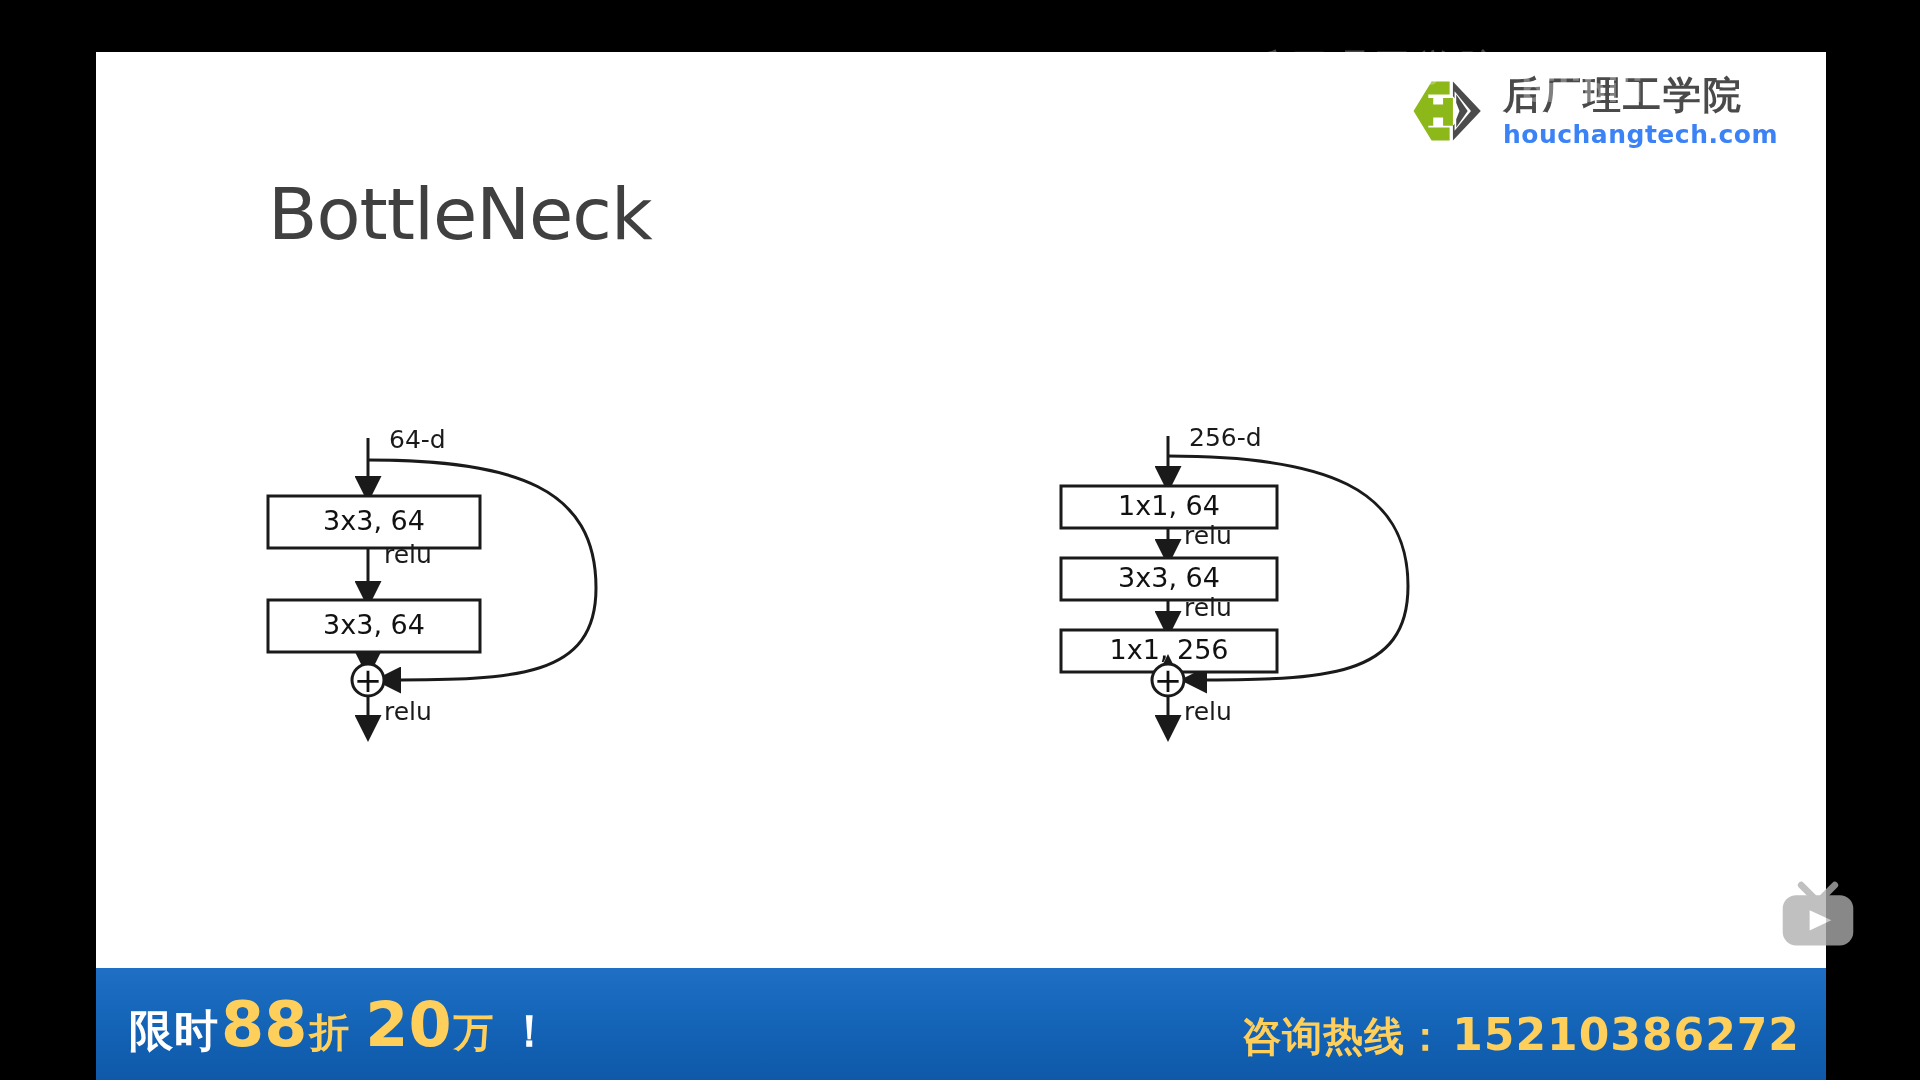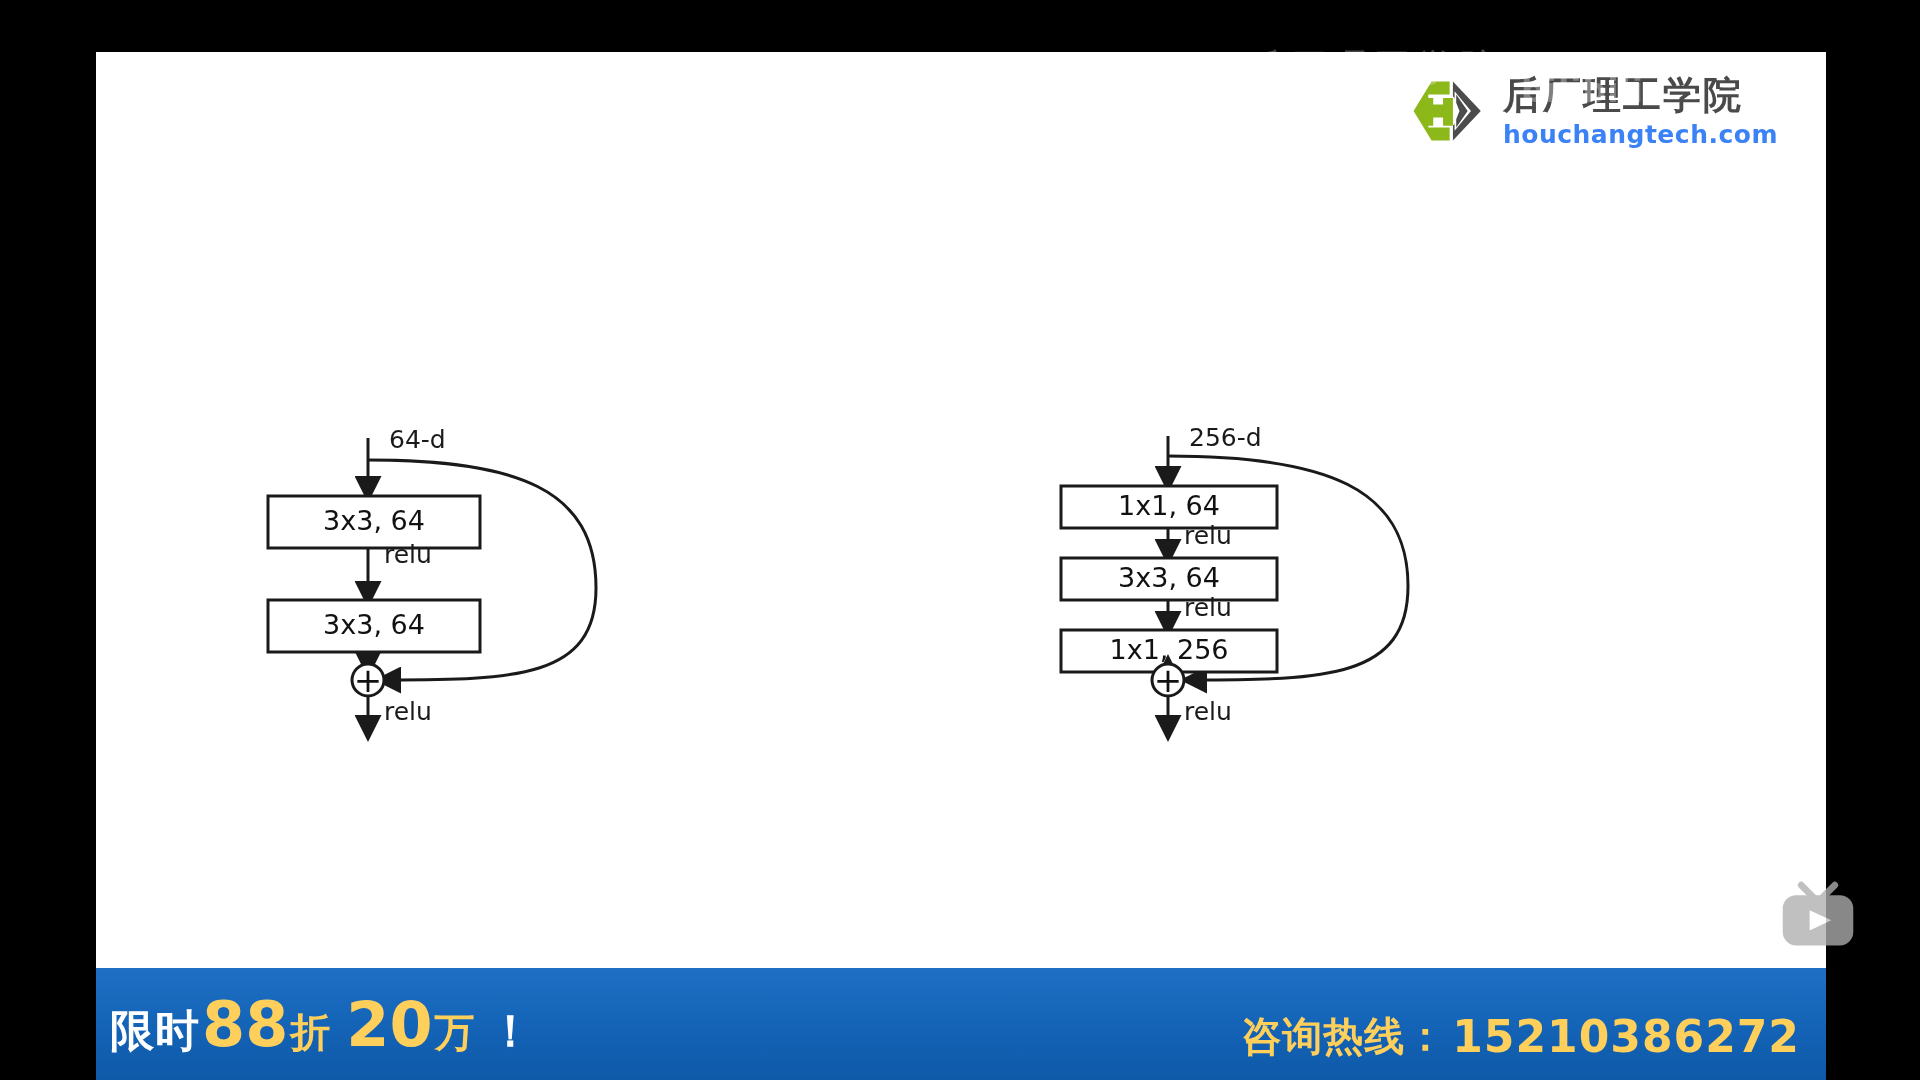--- a/index.html
+++ b/index.html
@@ -156,21 +156,21 @@
     width: 1730px;
     height: 112px;
     background: linear-gradient(180deg, #1f6fc4 0%, #1464b8 48%, #0f59a8 100%);
     display: flex;
     align-items: center;
     overflow: hidden;
   }
   #promo-banner .promo-left {
     display: flex;
     align-items: baseline;
-    padding-left: 14px;
+    padding-left: 33px;
     white-space: nowrap;
   }
   .promo-cn {
     font-family: "DejaVu Sans", sans-serif;
     font-weight: bold;
     font-size: 44px;
     color: #ffffff;
     letter-spacing: 1px;
   }
   .promo-hl {
@@ -185,21 +185,21 @@
     font-family: "DejaVu Sans", sans-serif;
     font-weight: bold;
     font-size: 40px;
     color: #ffcf5c;
     margin-right: 14px;
   }
   #promo-banner .promo-right {
     margin-left: auto;
     padding-right: 26px;
     display: flex;
-    align-items: center;
+    align-items: flex-start;
     white-space: nowrap;
     margin-top: 24px;
   }
   .promo-hotline-label {
     font-family: "DejaVu Sans", sans-serif;
     font-weight: bold;
     font-size: 40px;
     color: #ffcf5c;
     letter-spacing: 1px;
   }
@@ -227,20 +227,21 @@
         <path d="M56,14 L90,50 L56,86 L56,68 L72,50 L56,32 Z" fill="#4C4C4C"></path>
         <path d="M58,26 L78,50 L58,74 L58,62 L66,50 L58,38 Z" fill="#ffffff"></path>
         <path d="M60,30 L74,50 L60,70 L60,60 L64,50 L60,40 Z" fill="#4C4C4C"></path>
       </svg>
       <div class="brand-text">
         <div class="brand-cn">后厂理工学院</div>
         <div class="brand-url">houchangtech.com</div>
       </div>
     </div>
 
+    <div id="slide-title">BottleNeck</div>
 
     <div id="diagram-area">
       <svg id="diagram-svg" width="1730" height="400" viewBox="0 0 1730 400">
         <defs>
           <marker id="arrowhead" markerWidth="9" markerHeight="9" refX="5" refY="4.5" orient="auto" markerUnits="strokeWidth">
             <path d="M0,0 L9,4.5 L0,9 z" fill="#1A1A1A"></path>
           </marker>
           <marker id="arrowhead-left" markerWidth="9" markerHeight="9" refX="5" refY="4.5" orient="auto" markerUnits="strokeWidth">
             <path d="M0,0 L9,4.5 L0,9 z" fill="#1A1A1A"></path>
           </marker>

